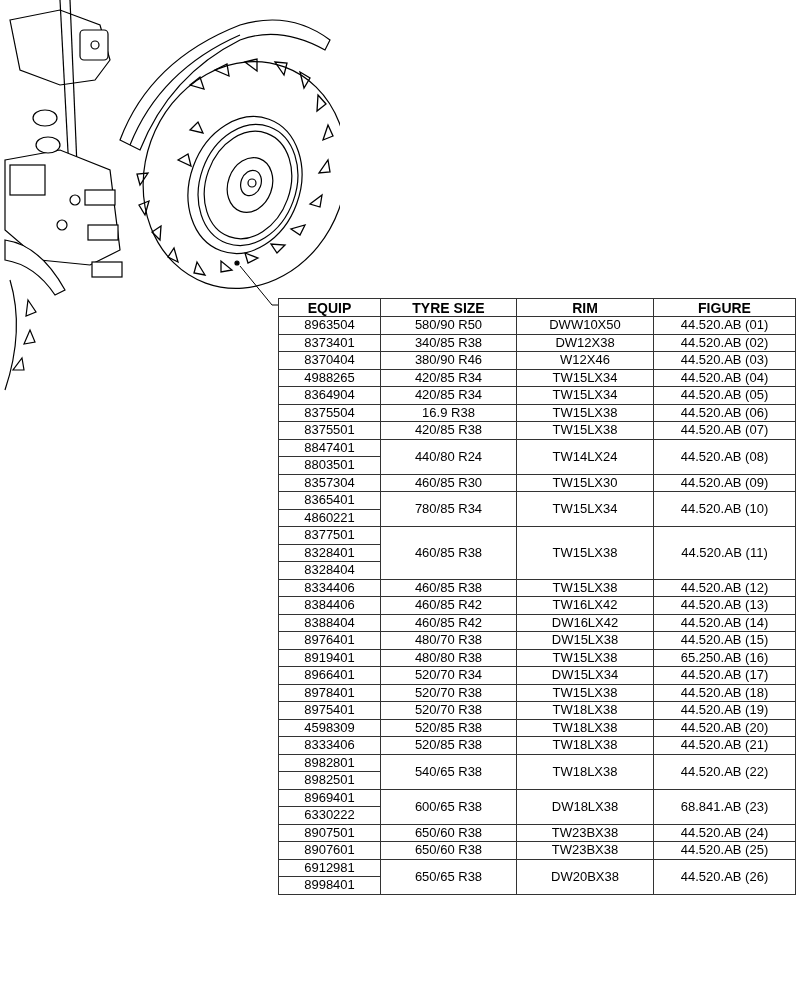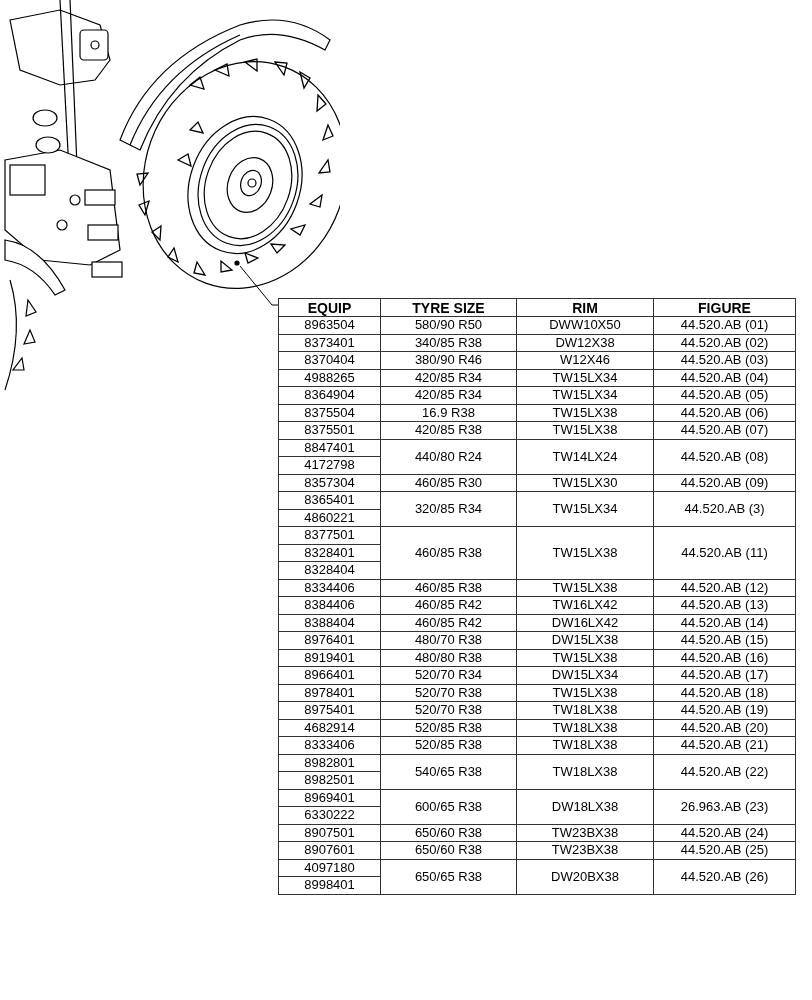--- a/index.html
+++ b/index.html
@@ -138,33 +138,33 @@
         <td rowspan="1">TW15LX38</td>
         <td rowspan="1">44.520.AB (07)</td>
       </tr>
       <tr>
         <td>8847401</td>
         <td rowspan="2">440/80 R24</td>
         <td rowspan="2">TW14LX24</td>
         <td rowspan="2">44.520.AB (08)</td>
       </tr>
       <tr>
-        <td>4172798</td>
+        <td>8803501</td>
       </tr>
       <tr>
         <td>8357304</td>
         <td rowspan="1">460/85 R30</td>
         <td rowspan="1">TW15LX30</td>
         <td rowspan="1">44.520.AB (09)</td>
       </tr>
       <tr>
         <td>8365401</td>
-        <td rowspan="2">320/85 R34</td>
+        <td rowspan="2">780/85 R34</td>
         <td rowspan="2">TW15LX34</td>
-        <td rowspan="2">44.520.AB (3)</td>
+        <td rowspan="2">44.520.AB (10)</td>
       </tr>
       <tr>
         <td>4860221</td>
       </tr>
       <tr>
         <td>8377501</td>
         <td rowspan="3">460/85 R38</td>
         <td rowspan="3">TW15LX38</td>
         <td rowspan="3">44.520.AB (11)</td>
       </tr>
@@ -195,42 +195,42 @@
       <tr>
         <td>8976401</td>
         <td rowspan="1">480/70 R38</td>
         <td rowspan="1">DW15LX38</td>
         <td rowspan="1">44.520.AB (15)</td>
       </tr>
       <tr>
         <td>8919401</td>
         <td rowspan="1">480/80 R38</td>
         <td rowspan="1">TW15LX38</td>
-        <td rowspan="1">44.520.AB (16)</td>
+        <td rowspan="1">65.250.AB (16)</td>
       </tr>
       <tr>
         <td>8966401</td>
         <td rowspan="1">520/70 R34</td>
         <td rowspan="1">DW15LX34</td>
         <td rowspan="1">44.520.AB (17)</td>
       </tr>
       <tr>
         <td>8978401</td>
         <td rowspan="1">520/70 R38</td>
         <td rowspan="1">TW15LX38</td>
         <td rowspan="1">44.520.AB (18)</td>
       </tr>
       <tr>
         <td>8975401</td>
         <td rowspan="1">520/70 R38</td>
         <td rowspan="1">TW18LX38</td>
         <td rowspan="1">44.520.AB (19)</td>
       </tr>
       <tr>
-        <td>4682914</td>
+        <td>4598309</td>
         <td rowspan="1">520/85 R38</td>
         <td rowspan="1">TW18LX38</td>
         <td rowspan="1">44.520.AB (20)</td>
       </tr>
       <tr>
         <td>8333406</td>
         <td rowspan="1">520/85 R38</td>
         <td rowspan="1">TW18LX38</td>
         <td rowspan="1">44.520.AB (21)</td>
       </tr>
@@ -240,39 +240,39 @@
         <td rowspan="2">TW18LX38</td>
         <td rowspan="2">44.520.AB (22)</td>
       </tr>
       <tr>
         <td>8982501</td>
       </tr>
       <tr>
         <td>8969401</td>
         <td rowspan="2">600/65 R38</td>
         <td rowspan="2">DW18LX38</td>
-        <td rowspan="2">26.963.AB (23)</td>
+        <td rowspan="2">68.841.AB (23)</td>
       </tr>
       <tr>
         <td>6330222</td>
       </tr>
       <tr>
         <td>8907501</td>
         <td rowspan="1">650/60 R38</td>
         <td rowspan="1">TW23BX38</td>
         <td rowspan="1">44.520.AB (24)</td>
       </tr>
       <tr>
         <td>8907601</td>
         <td rowspan="1">650/60 R38</td>
         <td rowspan="1">TW23BX38</td>
         <td rowspan="1">44.520.AB (25)</td>
       </tr>
       <tr>
-        <td>4097180</td>
+        <td>6912981</td>
         <td rowspan="2">650/65 R38</td>
         <td rowspan="2">DW20BX38</td>
         <td rowspan="2">44.520.AB (26)</td>
       </tr>
       <tr>
         <td>8998401</td>
       </tr>
     </tbody>
 </table>
 

